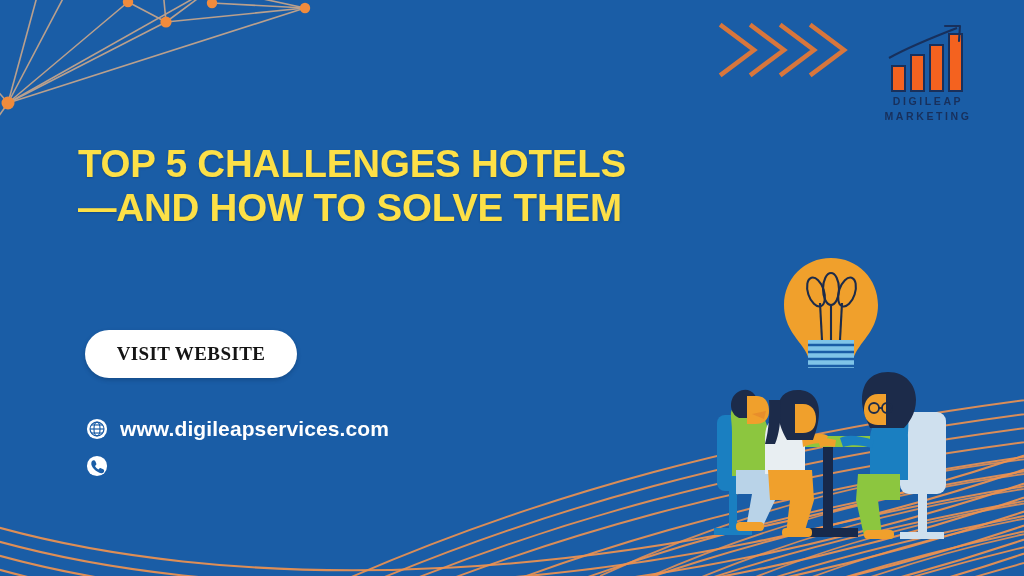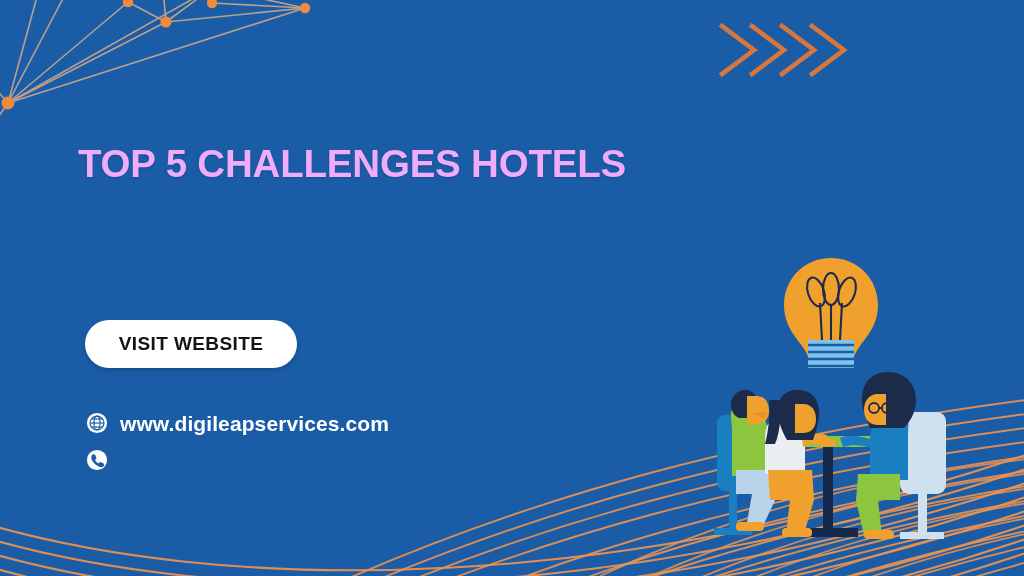--- a/index.html
+++ b/index.html
@@ -47,58 +47,59 @@
     line-height: 1.45;
     text-align: center;
   }
 
   
   #headline {
     position: absolute;
     left: 78px;
     top: 116px;
     width: 660px;
-    color: #f0abfc;
+    color: #fde047;
     font-size: 38.5px;
     font-weight: bold;
     line-height: 44px;
     letter-spacing: -0.2px;
     text-transform: uppercase;
     text-shadow: 0 1px 2px rgba(8, 40, 80, .35);
   }
   #headline .line { display: block; white-space: nowrap; }
 
   
   #cta-button {
     position: absolute;
     left: 85px;
-    top: 320px;
+    top: 330px;
     width: 212px;
     height: 48px;
     border: none;
     border-radius: 24px;
     background: #ffffff;
     color: #141414;
-    font-family: Liberation Sans, sans-serif;
+    font-family: Liberation Serif, serif;
     font-size: 19px;
     font-weight: bold;
     letter-spacing: 0.4px;
     cursor: pointer;
     box-shadow: 0 2px 4px rgba(6, 32, 64, .28);
   }
 
   
   #contact {
     position: absolute;
     left: 86px;
     top: 412px;
     width: 430px;
   }
   .contact-row {
     display: flex;
+    align-items: center;
     height: 34px;
     margin-bottom: 3px;
   }
   .contact-icon {
     flex: 0 0 auto;
     width: 22px;
     height: 22px;
     margin-right: 12px;
     display: block;
   }
@@ -249,23 +250,38 @@
       <path d="M874,440 c -14,-4 -26,-6 -34,-2 l 3,9 c 9,-3 19,-2 29,1 z" fill="#1a7fc1"></path>
       <path d="M836,440 c -8,-2 -14,-3 -18,-1 l 2,8 c 5,-1 10,-1 15,0 z" fill="#f0a02c"></path>
       <path d="M888,372 c 18,0 28,13 28,28 c 0,14 -8,24 -12,28 l -34,0 c -4,-10 -8,-18 -8,-28 c 0,-16 8,-28 26,-28 z" fill="#1c2b4a"></path>
       <path d="M878,394 c -9,0 -14,7 -14,16 c 0,10 6,15 14,15 l 8,0 l 0,-31 z" fill="#f0a02c"></path>
       <circle cx="874" cy="408" r="5" fill="none" stroke="#1c2b4a" stroke-width="1.8"></circle>
       <circle cx="887" cy="408" r="5" fill="none" stroke="#1c2b4a" stroke-width="1.8"></circle>
       <line x1="879" y1="408" x2="882" y2="408" stroke="#1c2b4a" stroke-width="1.8"></line>
     </g>
   </svg>
 
+  <div id="logo">
+    <svg id="logo-mark" width="86" height="72" viewBox="0 0 86 72">
+      <g fill="#f4621f" stroke="#18305c" stroke-width="2">
+        <rect x="7" y="44" width="13" height="25"></rect>
+        <rect x="26" y="33" width="13" height="36"></rect>
+        <rect x="45" y="23" width="13" height="46"></rect>
+        <rect x="64" y="12" width="13" height="57"></rect>
+      </g>
+      <path d="M4,36 C 22,26 46,16 72,6" fill="none" stroke="#18305c" stroke-width="2.1"></path>
+      <path d="M60,4 L75,4 L74,19" fill="none" stroke="#18305c" stroke-width="2.1" stroke-linecap="round" stroke-linejoin="round"></path>
+    </svg>
+    <span class="logo-word">DIGILEAP</span>
+    <span class="logo-word">MARKETING</span>
+  </div>
 
   <h1 id="headline">
     <span class="line">TOP 5 CHALLENGES HOTELS</span>
+    <span class="line">—AND HOW TO SOLVE THEM</span>
   </h1>
 
   <button id="cta-button">VISIT WEBSITE</button>
 
   <div id="contact">
     <div class="contact-row">
       <svg class="contact-icon" viewBox="0 0 24 24">
         <circle cx="12" cy="12" r="11" fill="#ffffff"></circle>
         <g fill="none" stroke="#1a5da6" stroke-width="1.3">
           <circle cx="12" cy="12" r="7.6"></circle>

